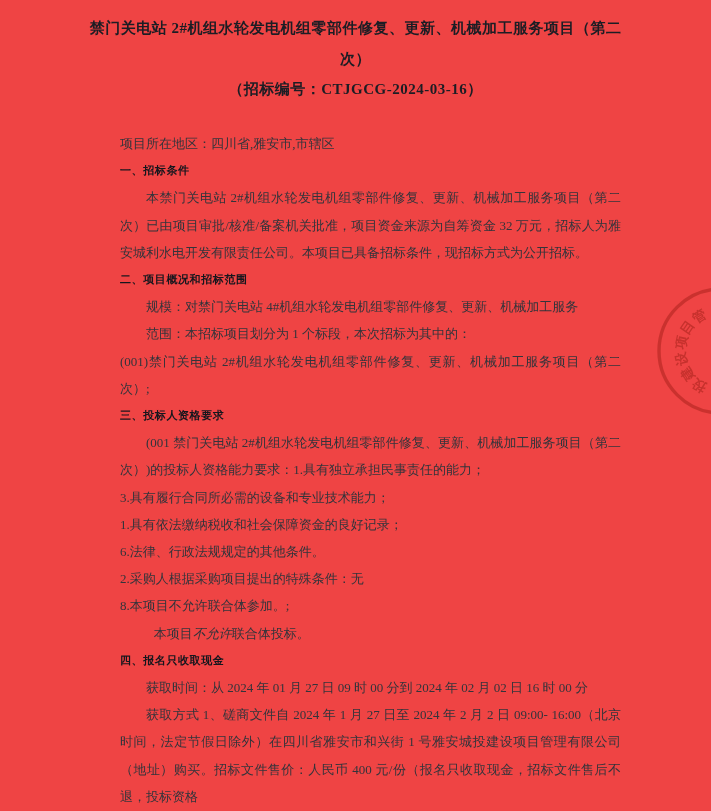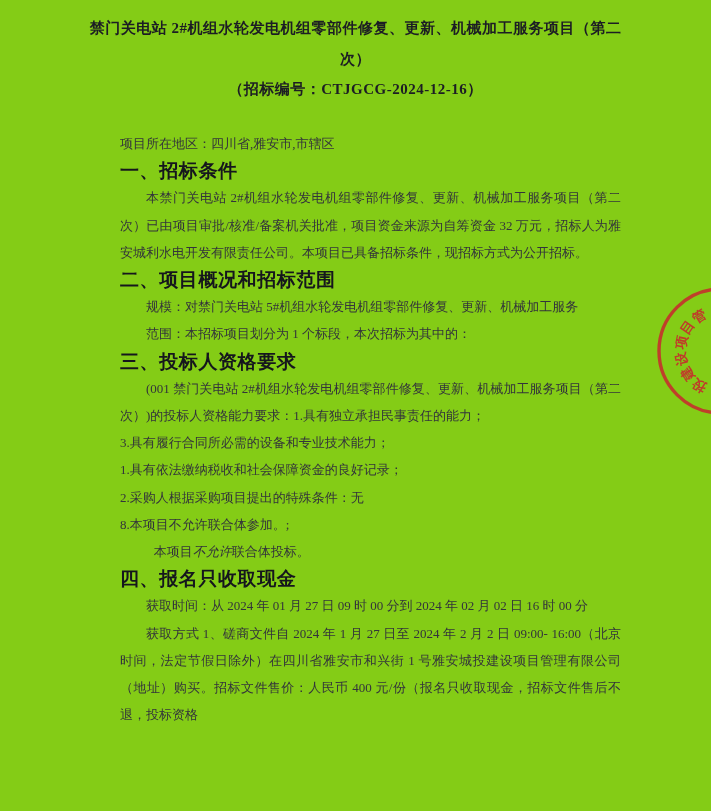--- a/index.html
+++ b/index.html
@@ -1,20 +1,20 @@
 <!DOCTYPE html>
 <html><head>
 <meta charset="utf-8">
 <style>
   html,body{margin:0;padding:0;background:#e9e9e9;}
   .page{
     position:relative;
     width:711px;height:811px;
     margin:0;
-    background:#84cc16;
+    background:#ef4444;
     overflow:hidden;
     font-family:"Liberation Serif","DejaVu Serif",serif;
     color:#33343b;
   }
   .title-block{
     position:absolute;
     top:13px;left:0;right:0;
     text-align:center;
     font-weight:bold;
     font-size:15px;
@@ -26,21 +26,21 @@
     position:absolute;
     top:130px;left:120px;
     width:501px;
     font-size:13px;
     line-height:27.2px;
     text-align:justify;
     text-justify:inter-ideograph;
   }
   .body-text p,.body-text h2{margin:0;padding:0;}
   h2.sec{
-    font-size:19px;
+    font-size:11px;
     font-weight:bold;
     color:#15161d;
     letter-spacing:0.6px;
     line-height:27.2px;
   }
   .indent{text-indent:2em;}
   .indent-joint{text-indent:2.6em;}
   .joint em{}
   .stamp{
     position:absolute;
@@ -50,37 +50,39 @@
   }
 </style>
 </head>
 <body>
 
 <div class="page">
 
   <header class="title-block">
     <div>禁门关电站 2#机组水轮发电机组零部件修复、更新、机械加工服务项目（第二</div>
     <div>次）</div>
-    <div>（招标编号：CTJGCG-2024-12-16）</div>
+    <div>（招标编号：CTJGCG-2024-03-16）</div>
   </header>
 
   <main class="body-text">
     <p>项目所在地区：四川省,雅安市,市辖区</p>
 
     <h2 class="sec">一、招标条件</h2>
     <p class="indent">本禁门关电站 2#机组水轮发电机组零部件修复、更新、机械加工服务项目（第二次）已由项目审批/核准/备案机关批准，项目资金来源为自筹资金 32 万元，招标人为雅安城利水电开发有限责任公司。本项目已具备招标条件，现招标方式为公开招标。</p>
 
     <h2 class="sec">二、项目概况和招标范围</h2>
-    <p class="indent">规模：对禁门关电站 5#机组水轮发电机组零部件修复、更新、机械加工服务</p>
+    <p class="indent">规模：对禁门关电站 4#机组水轮发电机组零部件修复、更新、机械加工服务</p>
     <p class="indent">范围：本招标项目划分为 1 个标段，本次招标为其中的：</p>
+    <p>(001)禁门关电站 2#机组水轮发电机组零部件修复、更新、机械加工服务项目（第二次）;</p>
 
     <h2 class="sec">三、投标人资格要求</h2>
     <p class="indent">(001 禁门关电站 2#机组水轮发电机组零部件修复、更新、机械加工服务项目（第二次）)的投标人资格能力要求：1.具有独立承担民事责任的能力；</p>
     <p>3.具有履行合同所必需的设备和专业技术能力；</p>
     <p>1.具有依法缴纳税收和社会保障资金的良好记录；</p>
+    <p>6.法律、行政法规规定的其他条件。</p>
     <p>2.采购人根据采购项目提出的特殊条件：无</p>
     <p>8.本项目不允许联合体参加。;</p>
     <p class="indent-joint joint"><span>本项目</span><em>不允许</em><span>联合体投标。</span></p>
 
     <h2 class="sec">四、报名只收取现金</h2>
     <p class="indent">获取时间：从 2024 年 01 月 27 日 09 时 00 分到 2024 年 02 月 02 日 16 时 00 分</p>
     <p class="indent">获取方式 1、磋商文件自 2024 年 1 月 27 日至 2024 年 2 月 2 日 09:00- 16:00（北京时间，法定节假日除外）在四川省雅安市和兴街 1 号雅安城投建设项目管理有限公司（地址）购买。招标文件售价：人民币 400 元/份（报名只收取现金，招标文件售后不退，投标资格</p>
   </main>
 
   <svg class="stamp" viewBox="0 0 711 811" aria-hidden="true">

